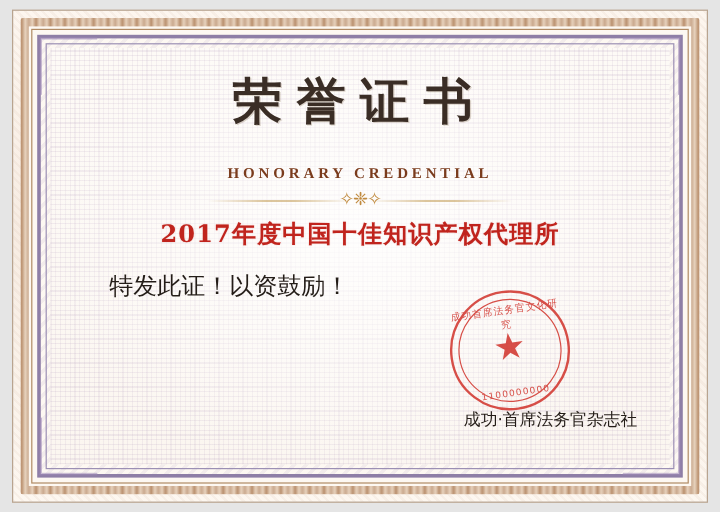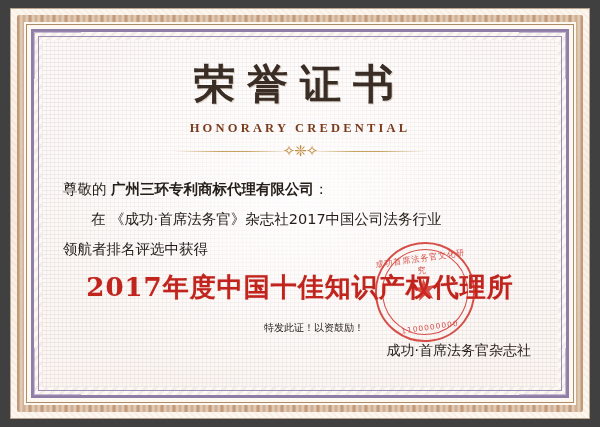--- a/index.html
+++ b/index.html
@@ -4,21 +4,21 @@
 <style>
   html, body {
     margin: 0;
     padding: 0;
     background: #ffffff;
   }
   #page {
     position: relative;
     width: 600px;
     height: 427px;
-    background: #404040;
+    background: #e5e5e5;
     overflow: hidden;
     font-family: "Liberation Serif", serif;
   }
 
   
   .cert-outer {
     position: absolute;
     left: 10px;
     top: 8px;
     width: 580px;
@@ -129,21 +129,21 @@
     color: #3a2d25;
     margin-top: 6px;
     text-shadow: 1px 1px 0 rgba(120,90,60,0.25);
   }
   .title-en {
     text-align: center;
     font-family: "Liberation Serif", serif;
     font-size: 12.5px;
     letter-spacing: 3.2px;
     color: #7a3b1c;
-    margin-top: 9px;
+    margin-top: 25px;
     font-weight: bold;
   }
   .divider {
     position: relative;
     height: 18px;
     margin-top: 6px;
   }
   .divider .line {
     position: absolute;
     top: 9px;
@@ -173,33 +173,32 @@
   .line-1 { text-align: left; }
   .line-2 { text-align: left; text-indent: 28px; }
   .line-3 { text-align: left; }
   .bold-name { font-weight: bold; }
 
   .award-line {
     margin-top: 6px;
     text-align: center;
     font-family: "DejaVu Serif", serif;
     font-weight: bold;
-    font-size: 26px;
+    font-size: 20px;
     letter-spacing: 1px;
     color: #c0241d;
     text-shadow: 0 0 1px rgba(192,36,29,0.35);
   }
 
   .closing {
     margin-top: 16px;
     font-family: Liberation Sans, sans-serif;
-    font-size: 10px;
+    font-size: 20px;
     color: #241d18;
     text-indent: 28px;
-    text-align: center;
   }
 
   .signature {
     position: absolute;
     right: 6px;
     bottom: 14px;
     text-align: center;
     font-family: "DejaVu Sans", sans-serif;
     font-size: 14px;
     color: #241d18;
@@ -277,27 +276,20 @@
 
       <div class="title-cn">荣誉证书</div>
       <div class="title-en">HONORARY  CREDENTIAL</div>
 
       <div class="divider">
         <div class="line left"></div>
         <div class="ornament">✧❈✧</div>
         <div class="line right"></div>
       </div>
 
-      <div class="body-text">
-        <div class="line-1">
-          <span>尊敬的 </span><span class="bold-name">广州三环专利商标代理有限公司</span><span>：</span>
-        </div>
-        <div class="line-2">在 《成功·首席法务官》杂志社2017中国公司法务行业</div>
-        <div class="line-3">领航者排名评选中获得</div>
-      </div>
 
       <div class="award-line">2017年度中国十佳知识产权代理所</div>
 
       <div class="closing">特发此证！以资鼓励！</div>
 
       <div class="seal">
         <div class="seal-top">成功首席法务官文化研究</div>
         <div class="star">★</div>
         <div class="seal-bottom">1100000000</div>
       </div>

